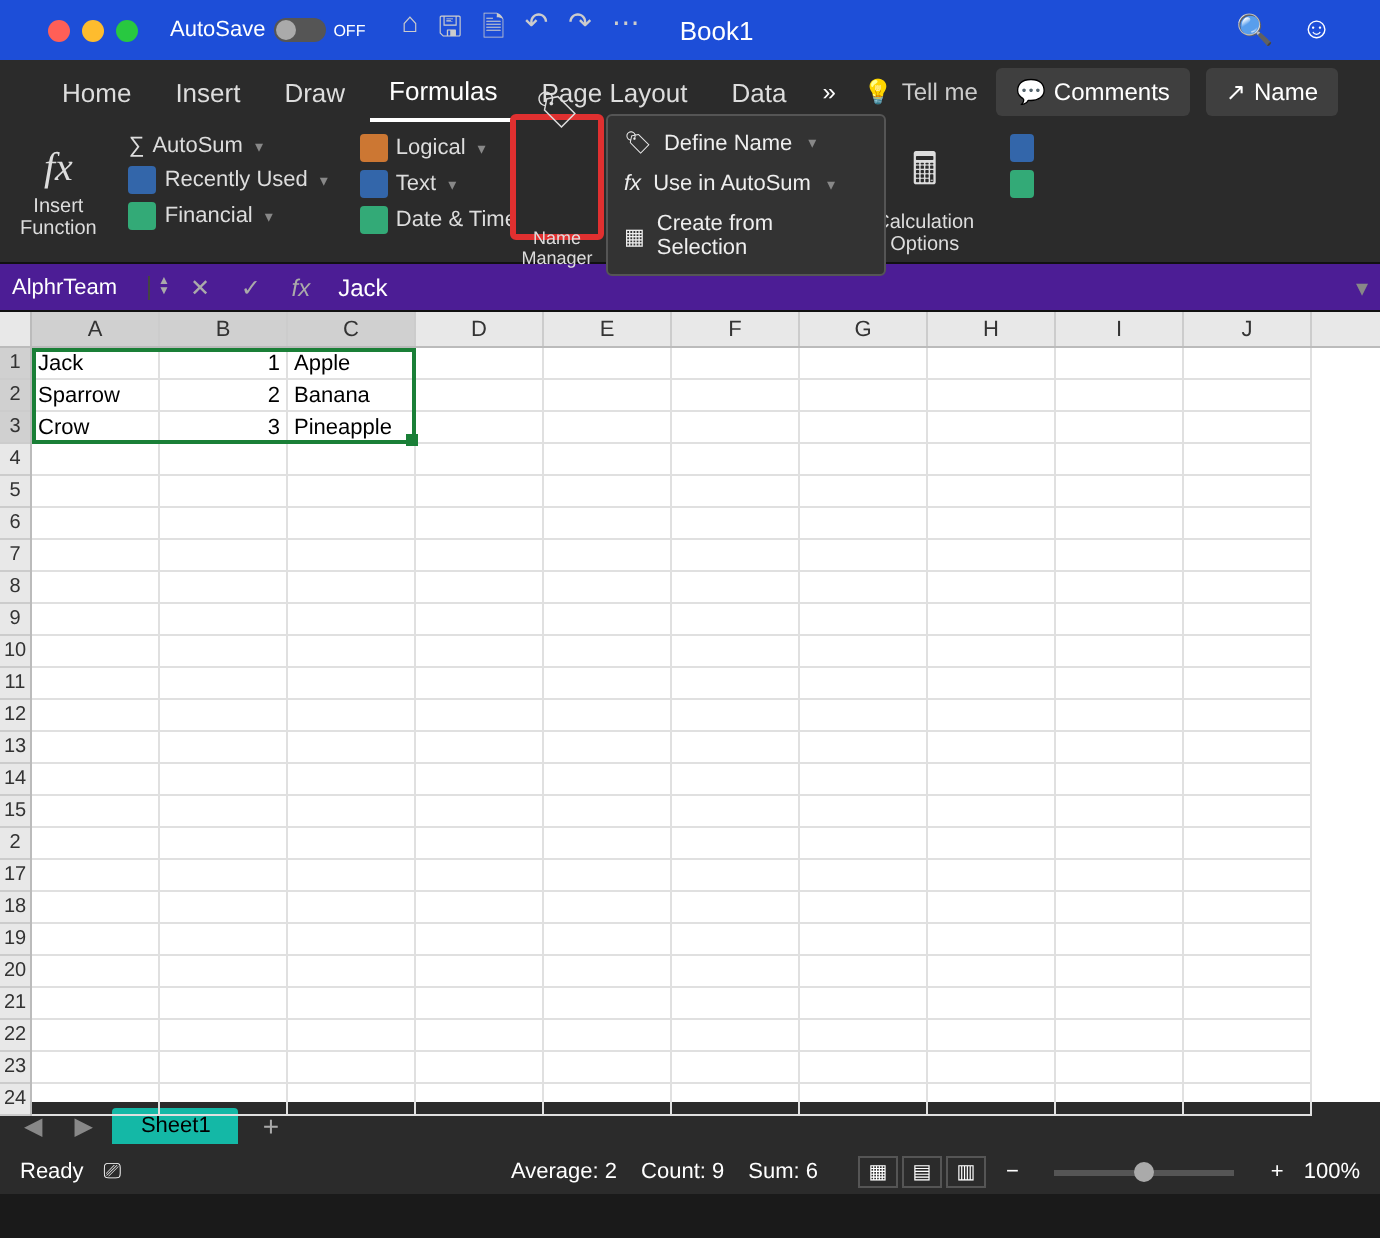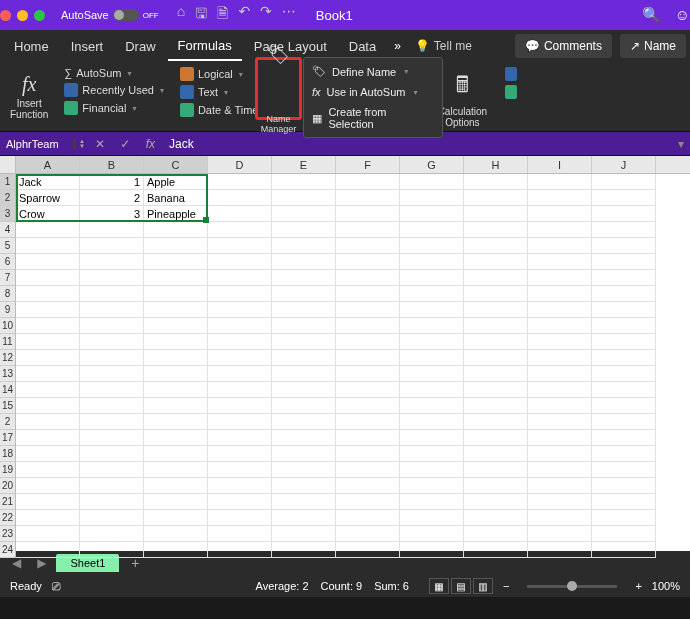--- a/index.html
+++ b/index.html
@@ -1,30 +1,30 @@
 <!DOCTYPE html>
 <html><head>
 <meta charset="utf-8">
 <style>
 * { margin: 0; padding: 0; box-sizing: border-box; font-family: -apple-system, 'Segoe UI', sans-serif; }
 body { width: 690px; height: 619px; background: #1a1a1a; color: #fff; font-size: 12px; overflow: hidden; }
 
-.titlebar { height: 30px; background: #6d28d9; display: flex; align-items: center; padding: 0 0; gap: 6px; }
+.titlebar { height: 30px; background: #1d4ed8; display: flex; align-items: center; padding: 0 24px; gap: 6px; }
 .traffic { display: flex; gap: 6px; }
 .dot { width: 11px; height: 11px; border-radius: 50%; }
 .dot.r { background: #ff5f57; } .dot.y { background: #febc2e; } .dot.g { background: #28c840; }
 .autosave { display: flex; align-items: center; gap: 4px; margin-left: 10px; font-size: 11px; }
 .toggle { width: 26px; height: 12px; background: #555; border-radius: 6px; position: relative; }
 .toggle::after { content:''; position:absolute; width:10px; height:10px; background:#aaa; border-radius:50%; top:1px; left:1px; }
 .tb-icons { display:flex; gap:10px; margin-left:12px; }
 .tb-icons span { font-size:14px; color:#ccc; cursor:pointer; }
 .doc-title { margin-left: 14px; font-size: 13px; }
 .tb-right { margin-left:auto; display:flex; gap:14px; font-size:15px; }
 
-.tabs { height: 32px; background: #2b2b2b; display:flex; align-items:center; padding: 0 4px; gap: 2px; justify-content: center; }
+.tabs { height: 32px; background: #2b2b2b; display:flex; align-items:center; padding: 0 21px; gap: 2px; justify-content: center; }
 .tab { padding: 6px 10px; font-size: 13px; color:#ddd; cursor:pointer; }
 .tab.active { border-bottom: 2px solid #fff; color:#fff; font-weight:500; }
 .tab-more { padding:0 6px; }
 .tellme { display:flex; align-items:center; gap:4px; margin-left:6px; font-size:12px; color:#ccc; }
 .btn-pill { margin-left:auto; background:#3f3f3f; padding:5px 10px; border-radius:3px; display:flex; align-items:center; gap:4px; font-size:12px; }
 .btn-pill + .btn-pill { margin-left:6px; }
 
 .ribbon { height: 70px; background: #2b2b2b; display:flex; padding: 4px 6px; gap:8px; border-bottom:1px solid #111; position:relative; }
 .big-btn { display:flex; flex-direction:column; align-items:center; justify-content:center; padding:2px 4px; color:#ddd; font-size:10px; cursor:pointer; }
 .big-btn .ic { font-size:20px; margin-bottom:2px; font-style:italic; font-family: Georgia, serif; }
@@ -57,21 +57,21 @@
 .grid { flex:1; }
 .row { display:flex; height:16px; }
 .cell { flex:0 0 64px; border-right:1px solid #e0e0e0; border-bottom:1px solid #e0e0e0; font-size:11px; padding:0 3px; line-height:16px; overflow:hidden; white-space:nowrap; }
 .cell.num { text-align:right; }
 .sel-range { position:absolute; top:18px; left:16px; width:192px; height:48px; border:2px solid #1a7f37; pointer-events:none; }
 .sel-handle { position:absolute; width:6px; height:6px; background:#1a7f37; bottom:-3px; right:-3px; }
 .inner { display:flex; flex-direction:column; }
 
 .sheet-tabs { height:24px; background:#2b2b2b; display:flex; align-items:center; padding:0 6px; gap:4px; }
 .st-nav { color:#888; padding:0 6px; cursor:pointer; }
-.st-tab { background:#86efac; color:#000; padding:3px 14px; font-size:11px; border-radius:2px 2px 0 0; }
+.st-tab { background:#14b8a6; color:#000; padding:3px 14px; font-size:11px; border-radius:2px 2px 0 0; }
 .st-add { color:#aaa; padding:0 8px; font-size:14px; cursor:pointer; }
 
 .statusbar { height:22px; background:#2b2b2b; display:flex; align-items:center; padding:0 10px; font-size:11px; gap:10px;justify-content:space-between; }
 .sb-stats { margin-left:auto; display:flex; gap:12px; }
 .sb-views { display:flex; gap:2px; margin-left:10px; }
 .sb-views span { width:20px; height:16px; border:1px solid #555; display:flex; align-items:center; justify-content:center; font-size:10px; cursor:pointer; }
 .zoom-slider { width:90px; height:3px; background:#555; margin:0 8px; position:relative; }
 .zoom-slider::after { content:''; position:absolute; width:10px; height:10px; background:#aaa; border-radius:50%; top:-4px; left:40px; }
 </style>
 </head>

